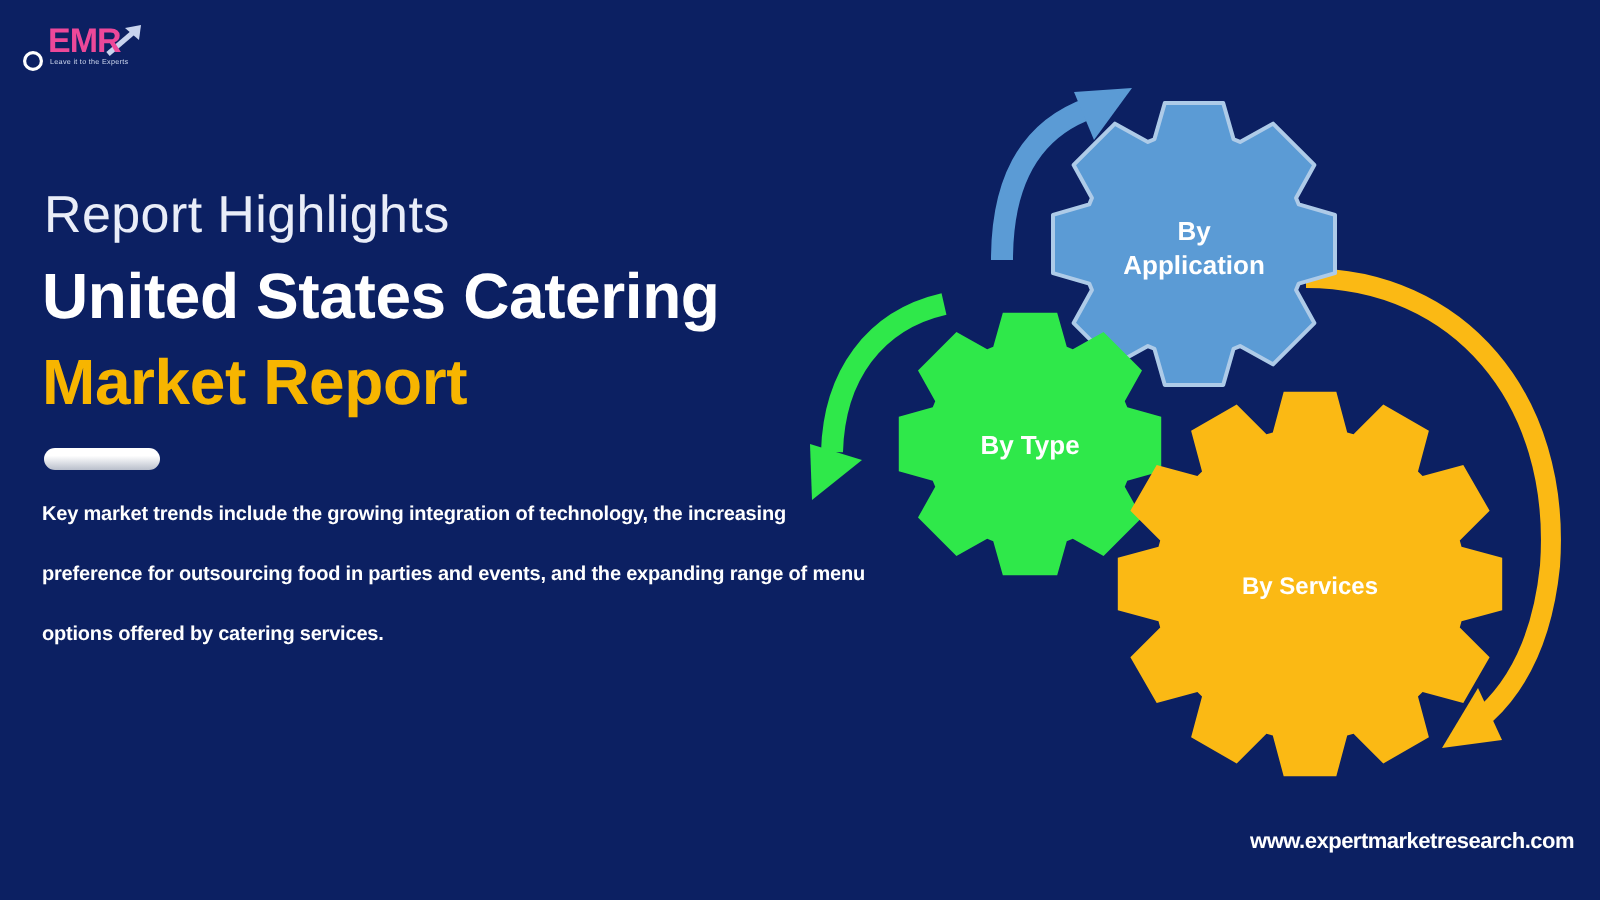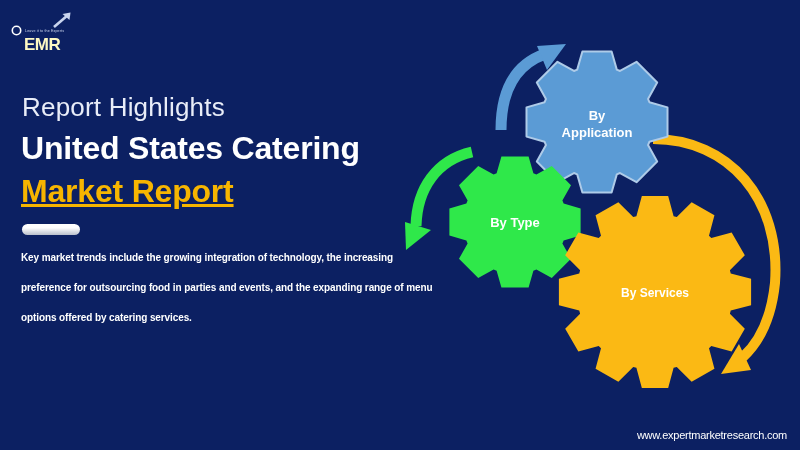--- a/index.html
+++ b/index.html
@@ -31,23 +31,22 @@
     width: 70px;
     height: 32px;
   }
   #logo-text {
     position: absolute;
     left: 14px;
     top: 4px;
     font-size: 17px;
     font-weight: bold;
     letter-spacing: -0.5px;
-    color: #fef9c3;
+    color: #ec4899;
     line-height: 1;
-    margin-top: 24px;
   }
   #logo-tagline {
     position: absolute;
     left: 15px;
     top: 21px;
     font-size: 3.6px;
     letter-spacing: 0.15px;
     color: #cfd8ef;
     white-space: nowrap;
   }
@@ -72,21 +71,20 @@
     letter-spacing: -0.2px;
   }
   #title-line2 {
     position: absolute;
     left: 21px;
     top: 173px;
     font-size: 32px;
     font-weight: bold;
     color: #f7b500;
     letter-spacing: -0.2px;
-    text-decoration: underline;
   }
   #rule-pill {
     position: absolute;
     left: 22px;
     top: 224px;
     width: 58px;
     height: 11px;
     border-radius: 6px;
     background: linear-gradient(180deg, #ffffff 0%, #ffffff 35%, #b9bfcb 100%);
   }
@@ -114,23 +112,23 @@
     fill: #ffffff;
     font-family: "Liberation Sans", sans-serif;
     font-weight: bold;
     text-anchor: middle;
   }
 
   
   #footer-url {
     position: absolute;
     right: 13px;
-    bottom: 9px;
+    bottom: 23px;
     font-size: 11px;
-    font-weight: normal;
+    font-weight: bold;
     color: #ffffff;
     letter-spacing: -0.25px;
   }
 </style>
 </head>
 <body>
 
 <div id="canvas">
 
   <div id="logo">

